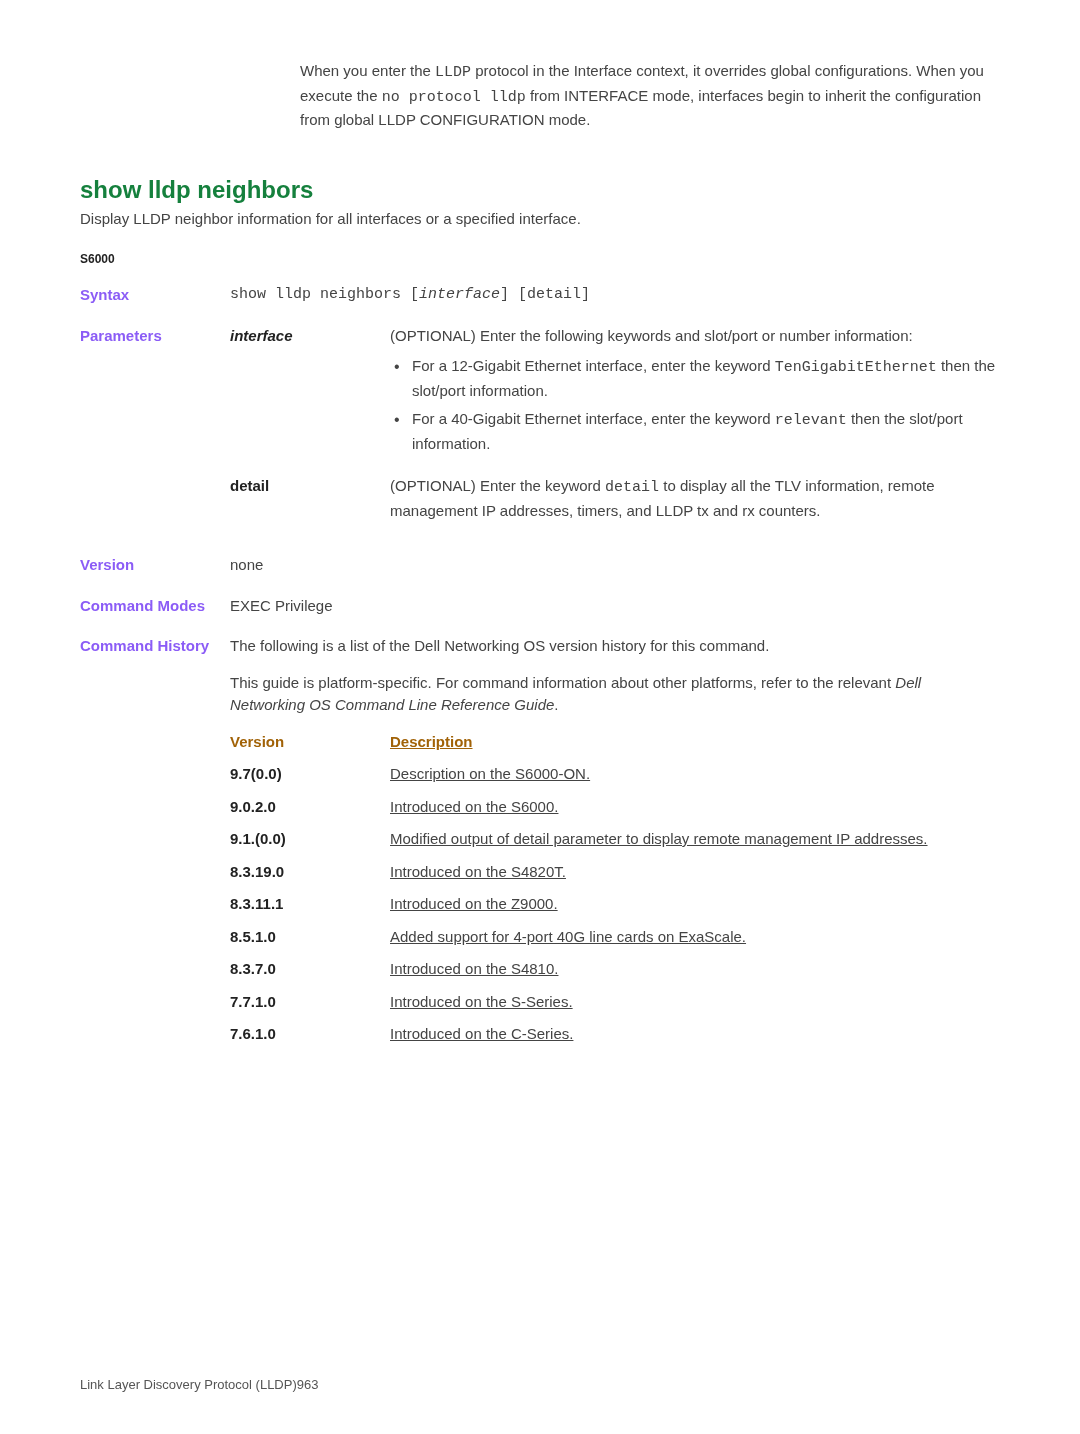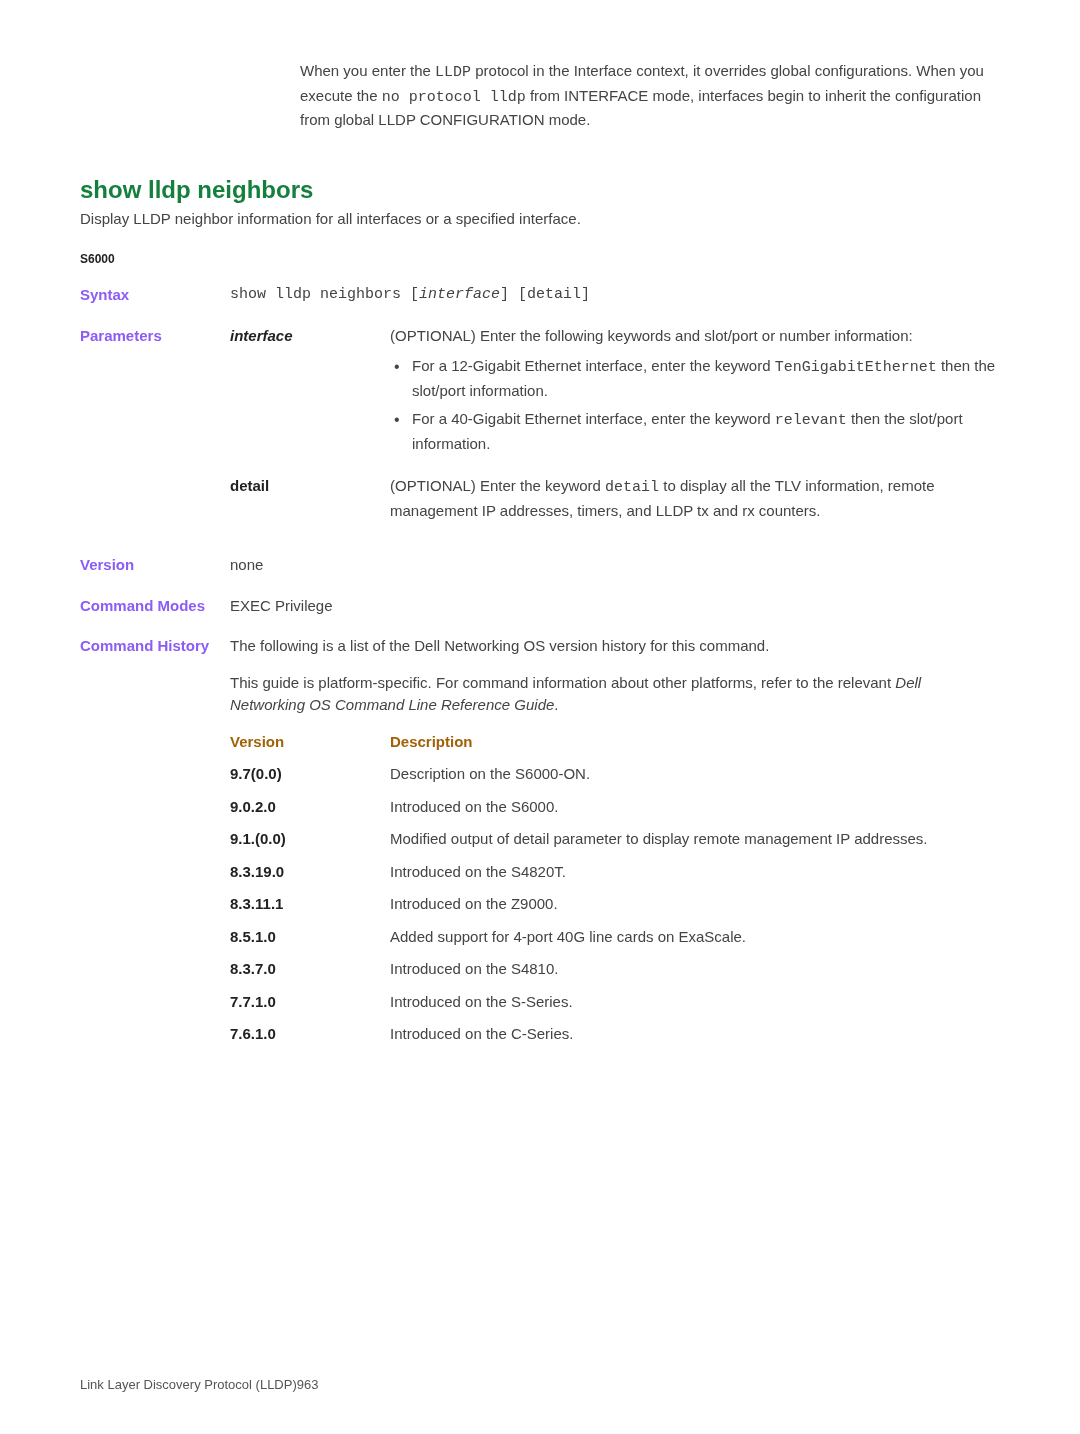--- a/index.html
+++ b/index.html
@@ -85,21 +85,21 @@
     .version-row {
       display: flex;
       margin-bottom: 10px;
     }
     .version-col {
       width: 160px;
       flex-shrink: 0;
       font-weight: 600;
       color: #222;
     }
-    .desc-col { flex: 1; color: #444; }
+    .desc-col { flex: 1; color: #444; text-decoration: underline; }
     .version-header .version-col,
     .version-header .desc-col {
       font-weight: 600;
       color: #a16207;
     }
     .footer {
       position: fixed;
       bottom: 40px;
       left: 80px;
       right: 80px;

